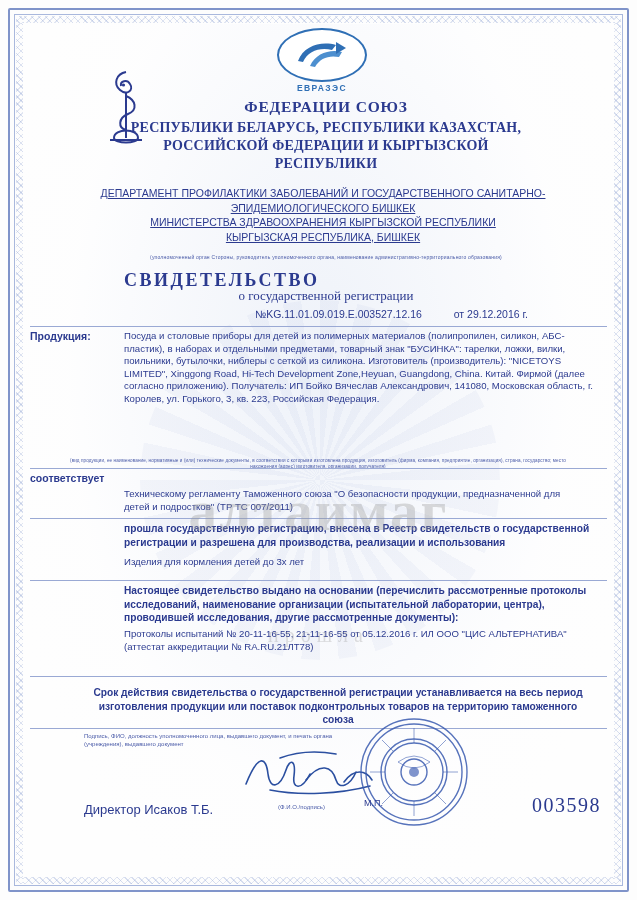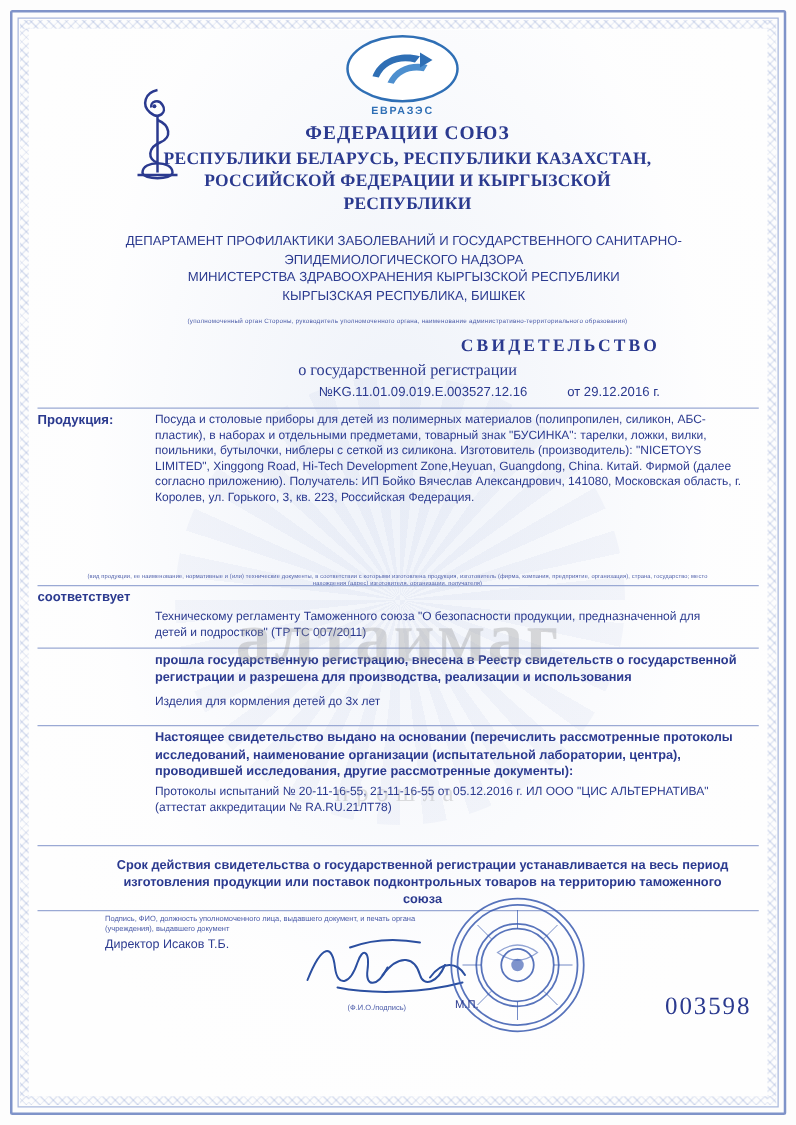--- a/index.html
+++ b/index.html
@@ -149,41 +149,42 @@
 
   .dept-block {
     position: absolute;
     left: 60px;
     top: 160px;
     width: 470px;
     text-align: center;
     font-size: 10.5px;
     line-height: 14.5px;
     color: #2b3a8f;
+    text-decoration: underline;
   }
   .caption-small {
     position: absolute;
     left: 96px;
     top: 228px;
     width: 404px;
     text-align: center;
     font-size: 5px;
     color: #4a5ba8;
     letter-spacing: 0.2px;
   }
 
   .cert-title {
     position: absolute;
     left: 96px;
     top: 244px;
     width: 404px;
-    text-align: right;
-    font-family: "Liberation Serif", serif;
-    font-weight: bold;
-    font-size: 14px;
+    text-align: left;
+    font-family: "Liberation Serif", serif;
+    font-weight: bold;
+    font-size: 18px;
     letter-spacing: 2.5px;
     color: #2b3a8f;
   }
   .cert-subtitle {
     position: absolute;
     left: 96px;
     top: 262px;
     width: 404px;
     text-align: center;
     font-family: "Liberation Serif", serif;
@@ -333,21 +334,21 @@
     </svg>
 
     <div class="title-block">
       <div class="title-line1">ФЕДЕРАЦИИ СОЮЗ</div>
       <div class="title-line2">РЕСПУБЛИКИ БЕЛАРУСЬ, РЕСПУБЛИКИ КАЗАХСТАН,</div>
       <div class="title-line3">РОССИЙСКОЙ ФЕДЕРАЦИИ И КЫРГЫЗСКОЙ РЕСПУБЛИКИ</div>
     </div>
 
     <div class="dept-block">
       <div>ДЕПАРТАМЕНТ ПРОФИЛАКТИКИ ЗАБОЛЕВАНИЙ И ГОСУДАРСТВЕННОГО САНИТАРНО-</div>
-      <div>ЭПИДЕМИОЛОГИЧЕСКОГО НАДЗОРА</div>
+      <div>ЭПИДЕМИОЛОГИЧЕСКОГО БИШКЕК</div>
       <div>МИНИСТЕРСТВА ЗДРАВООХРАНЕНИЯ КЫРГЫЗСКОЙ РЕСПУБЛИКИ</div>
       <div>КЫРГЫЗСКАЯ РЕСПУБЛИКА, БИШКЕК</div>
     </div>
 
     <div class="caption-small">(уполномоченный орган Стороны, руководитель уполномоченного органа, наименование административно-территориального образования)</div>
 
     <div class="cert-title">СВИДЕТЕЛЬСТВО</div>
     <div class="cert-subtitle">о государственной регистрации</div>
 
     <div class="numline">
@@ -414,20 +415,20 @@
         <path d="M35 35 L24 24 M77 77 L88 88 M77 35 L88 24 M35 77 L24 88"></path>
       </g>
       <g fill="#3a5bb0" opacity="0.65">
         <circle cx="56" cy="56" r="5"></circle>
       </g>
       <g fill="none" stroke="#3a5bb0" stroke-width="1" opacity="0.55">
         <path d="M40 46 q16 -12 32 0 q-16 12 -32 0 Z"></path>
       </g>
     </svg>
 
-    <div style="position:absolute; left:56px; top:724px; font-size:10px; color:#2b3a8f;">Директор Исаков Т.Б.</div>
+    <div style="position:absolute; left:56px; top:776px; font-size:13px; color:#2b3a8f;">Директор Исаков Т.Б.</div>
     <div class="sig-caption" style="left:250px; top:778px;">(Ф.И.О./подпись)</div>
     <div style="position:absolute; left:336px; top:772px; font-size:9px; color:#2b3a8f;">М.П.</div>
 
     <div class="serial">003598</div>
 
   </div>
 </div>
 
 </body></html>

